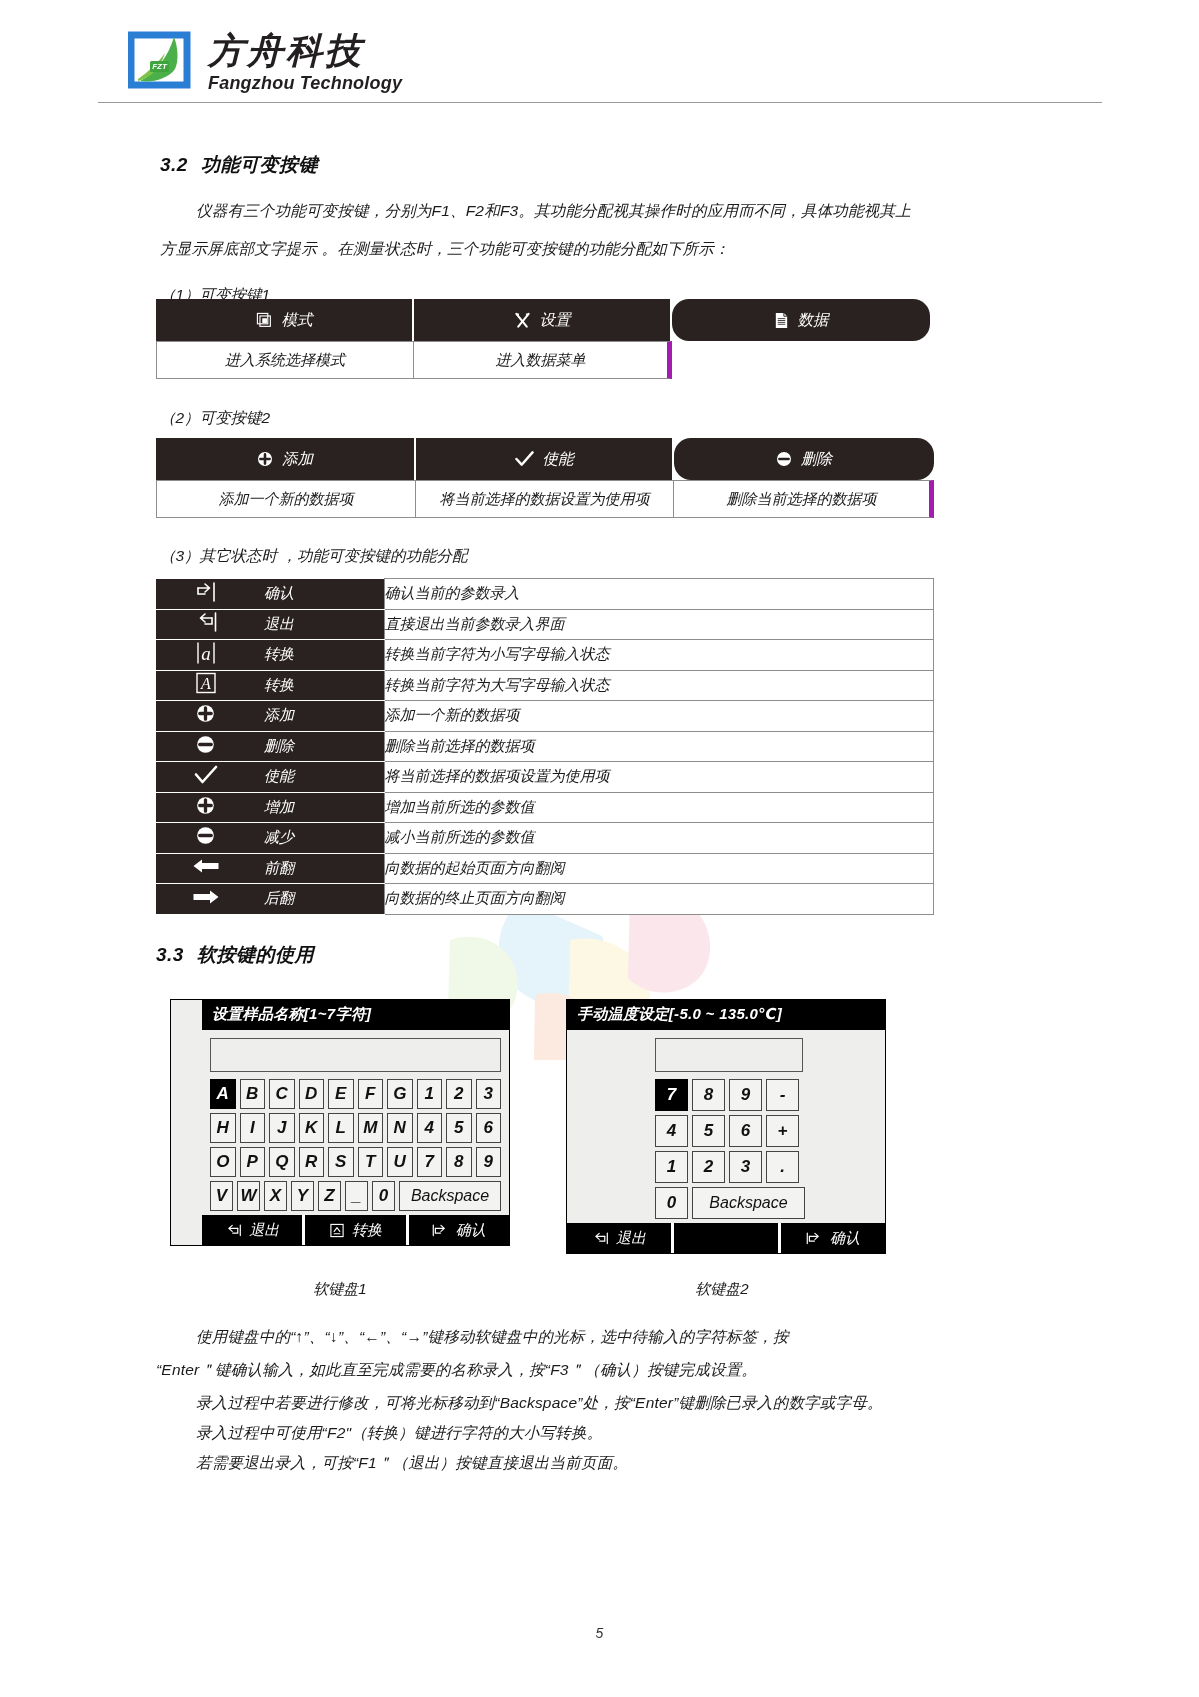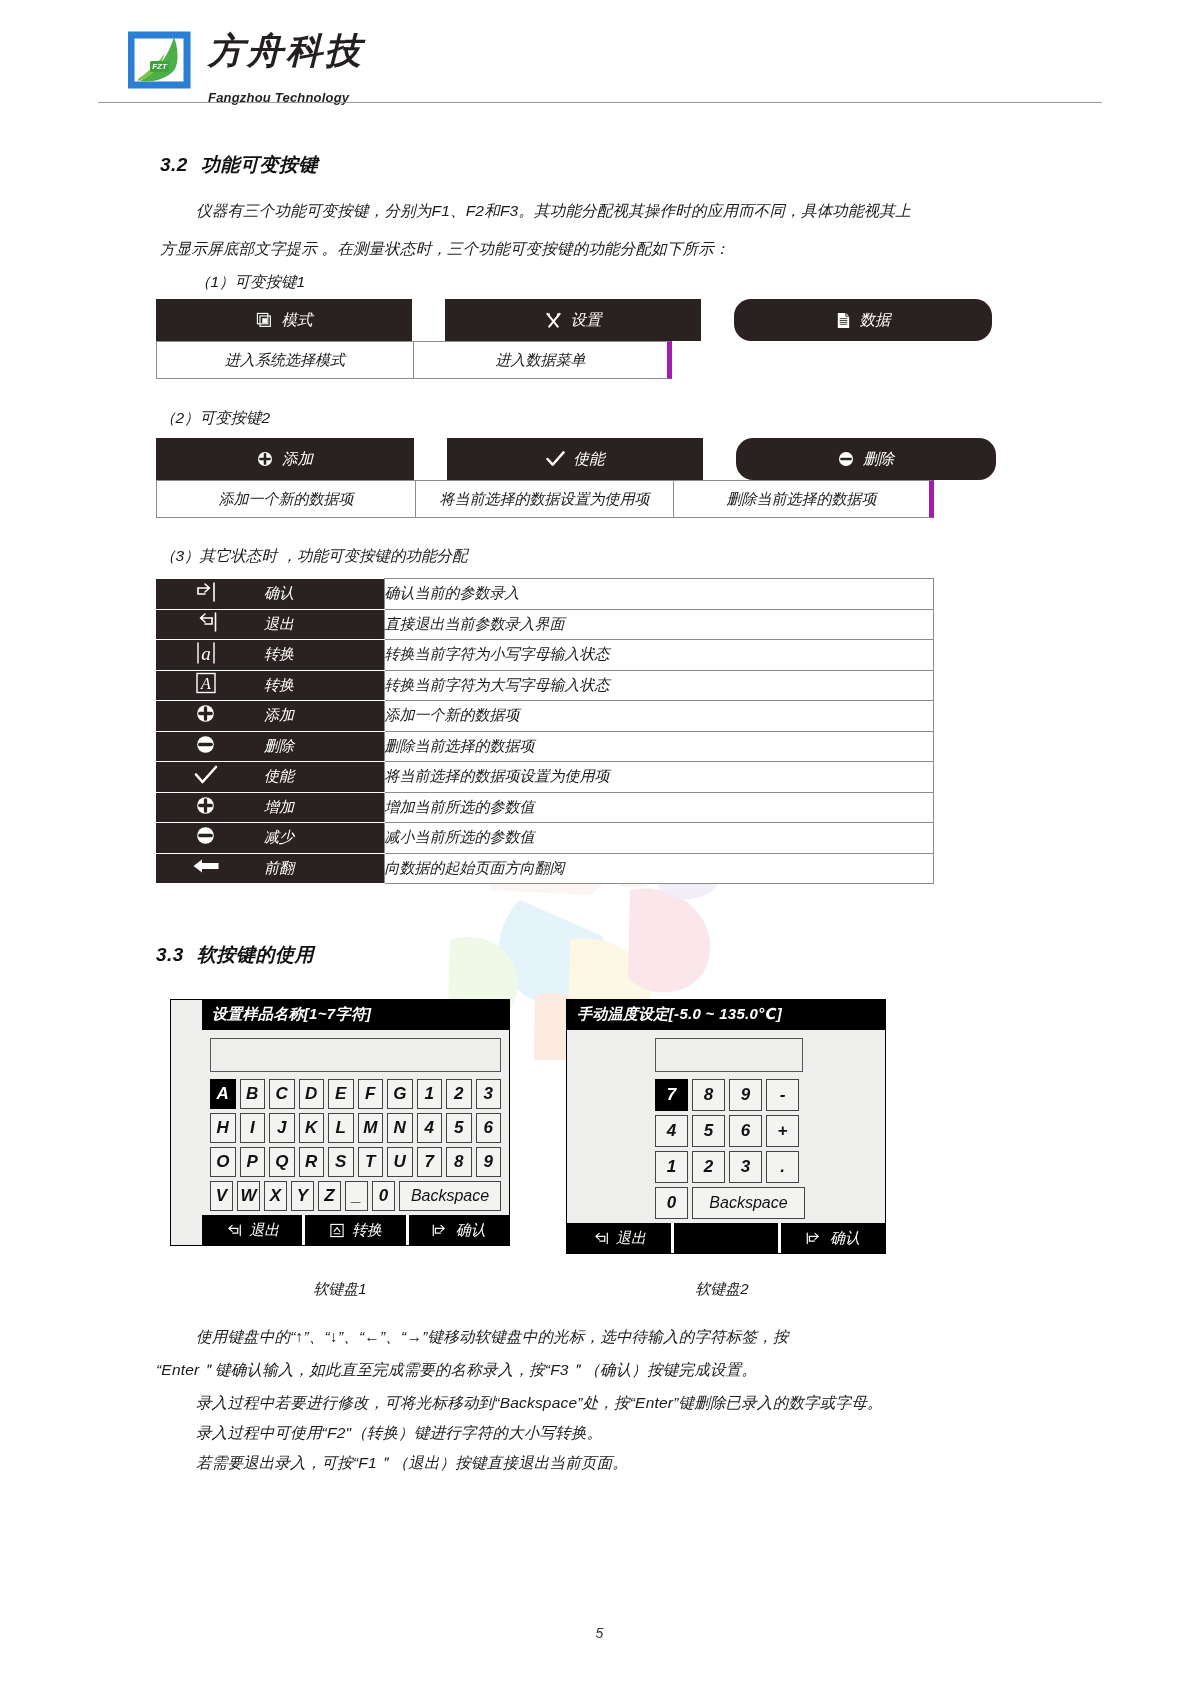--- a/index.html
+++ b/index.html
@@ -44,22 +44,22 @@
   }
   .logo-mark { width:68px; height:62px; position:relative; }
   .logo-text { margin-left:12px; padding-top:2px; }
   .logo-cn {
     font-family:"Liberation Serif","DejaVu Serif",serif;
     font-size:36px; font-weight:700; color:#231f20;
     letter-spacing:3px; line-height:1.05;
   }
   .logo-en {
     font-family:"Liberation Sans","DejaVu Sans",sans-serif;
-    font-size:13px; font-weight:700; color:#231f20;
-    letter-spacing:.2px; margin-top:19px;
+    font-size:18px; font-weight:700; color:#231f20;
+    letter-spacing:.2px; margin-top:2px;
   }
   .header-rule {
     position:absolute; left:98px; top:102px; width:1004px; height:1px;
     background:#9a9a9a;
   }
 
   
   .content { position:absolute; left:0; top:0; width:1199px; z-index:2; }
 
   h2.sec {
@@ -78,21 +78,21 @@
     letter-spacing:.2px;
   }
   .label-line {
     position:absolute;
     font-family:"Liberation Sans","DejaVu Sans",sans-serif;
     font-size:15.5px; color:#1a1a1a;
   }
 
   
   .keytable { position:absolute; display:flex; flex-direction:column; }
-  .kt-head { display:flex;gap:31px; }
+  .kt-head { display:flex; }
   .kt-body { display:flex; }
   .kt-head .cell {
     background:#2a2220; color:#fff;
     height:42px;
     display:flex; align-items:center; justify-content:center;
     font-size:15.5px;
     border-right:2px solid #ffffff;
   }
   .kt-head .cell:last-child { border-right:none;border-radius:17px; }
   .kt-body .cell {
@@ -227,21 +227,21 @@
 
   <div class="content">
 
     <h2 class="sec" style="left:160px; top:152px;">
       <span class="sec-num">3.2</span><span>功能可变按键</span>
     </h2>
 
     <p class="para" style="left:196px; top:192px; width:790px;">仪器有三个功能可变按键，分别为F1、F2和F3。其功能分配视其操作时的应用而不同，具体功能视其上</p>
     <p class="para" style="left:160px; top:230px; width:830px;">方显示屏底部文字提示 。在测量状态时，三个功能可变按键的功能分配如下所示：</p>
 
-    <div class="label-line" style="left:160px; top:272px;margin-left:35px;">（1）可变按键1</div>
+    <div class="label-line" style="left:160px; top:285px;">（1）可变按键1</div>
 
     <div class="keytable" style="left:156px; top:299px;">
       <div class="kt-head">
         <div class="cell" style="width:258px;">
           <span class="ki">
             <svg width="17" height="17" viewBox="0 0 18 18">
               <rect x="1.5" y="1.5" width="11" height="11" fill="none" stroke="#fff" stroke-width="1.2"></rect>
               <rect x="4.2" y="4.2" width="11" height="11" fill="none" stroke="#fff" stroke-width="1.2"></rect>
               <rect x="6.6" y="6.6" width="5" height="5" fill="#fff"></rect>
             </svg>
@@ -435,20 +435,31 @@
       <tr>
         <td class="bt-ico">
           <span class="ki">
             <svg width="28" height="18" viewBox="0 0 28 18">
               <path d="M1.5 9 L10 2.5 V6 H26.5 V12 H10 V15.5 Z" fill="#fff"></path>
             </svg>
           </span>
         </td>
         <td class="bt-name">前翻</td>
         <td class="bt-desc">向数据的起始页面方向翻阅</td>
+      </tr>
+      <tr>
+        <td class="bt-ico">
+          <span class="ki">
+            <svg width="28" height="18" viewBox="0 0 28 18">
+              <path d="M26.5 9 L18 2.5 V6 H1.5 V12 H18 V15.5 Z" fill="#fff"></path>
+            </svg>
+          </span>
+        </td>
+        <td class="bt-name">后翻</td>
+        <td class="bt-desc">向数据的终止页面方向翻阅</td>
       </tr>
     </tbody>
       </table>
 
     <h2 class="sec" style="left:156px; top:942px;">
       <span class="sec-num">3.3</span><span>软按键的使用</span>
     </h2>
 
     <div class="kbd" style="left:170px; top:999px; width:340px;padding-left:31px;">
       <div class="kbd-title">设置样品名称[1~7字符]</div>

